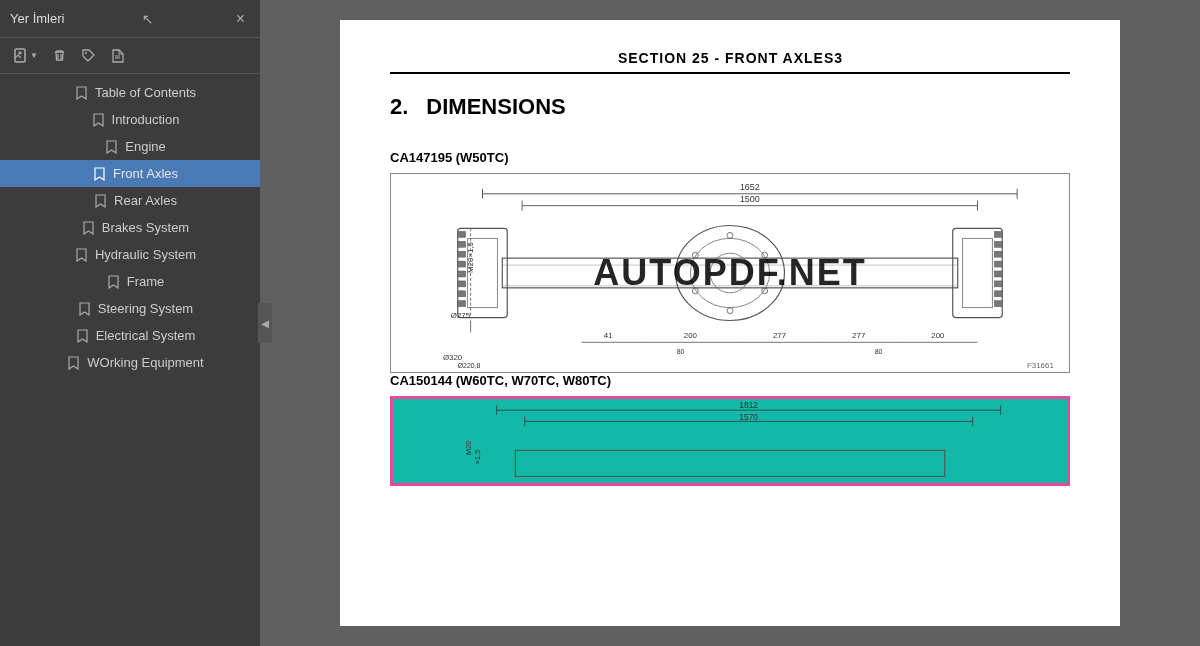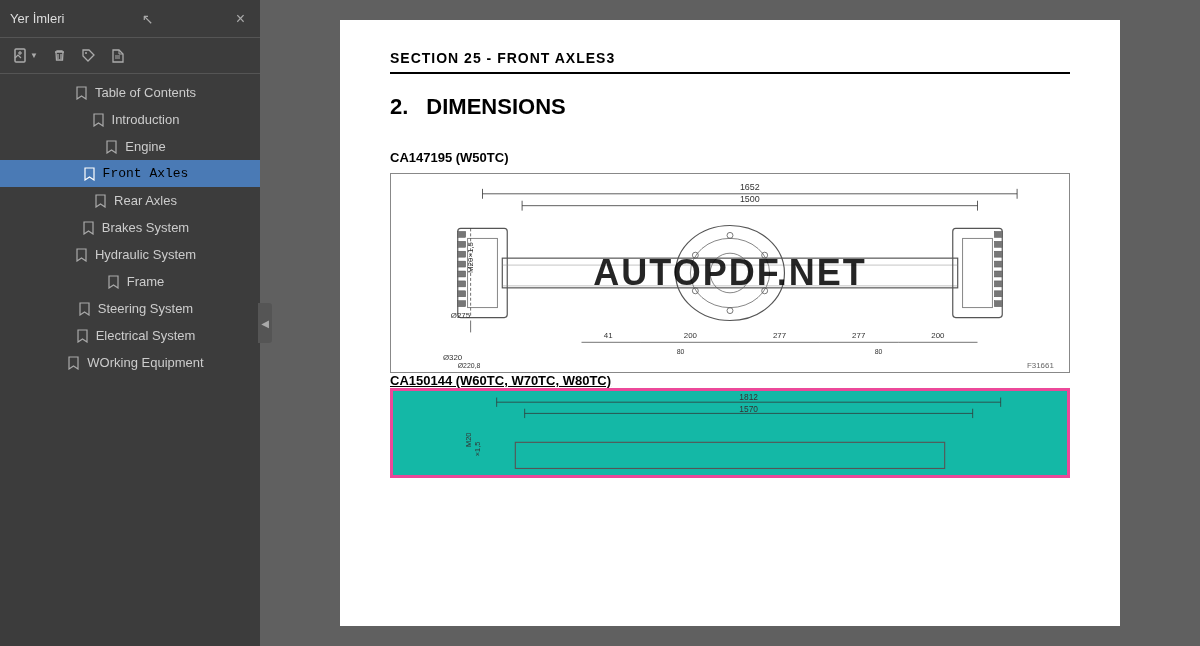--- a/index.html
+++ b/index.html
@@ -82,22 +82,21 @@
       padding: 6px 10px 6px 22px;
       font-size: 13px;
       color: #ccc;
       cursor: pointer;
       gap: 8px;
       justify-content: center;
     }
 
     .nav-item.active {
       background: #4a7ab5;
-      color: #000000;
-      font-family: Liberation Mono, monospace;
+      color: #e5e5e5;
     }
 
     
     .collapse-handle {
       position: absolute;
       right: -12px;
       top: 50%;
       transform: translateY(-50%);
       width: 14px;
       height: 40px;
@@ -125,21 +124,21 @@
       background: white;
       margin: 20px auto;
       width: 780px;
       min-height: 606px;
       padding: 30px 50px;
       position: relative;
     }
 
     .page-header {
       display: flex;
-      justify-content: flex-start;
+      justify-content: center;
       align-items: center;
       border-bottom: 2px solid #000;
       padding-bottom: 6px;
       margin-bottom: 20px;
     }
 
     .section-title {
       font-size: 14px;
       font-weight: bold;
       letter-spacing: 1px;
@@ -189,21 +188,21 @@
       opacity: 0.85;
       pointer-events: none;
       white-space: nowrap;
       z-index: 5;
       letter-spacing: 2px;
     }
 
     .second-model-label {
       font-size: 13px;
       font-weight: bold;
-      text-decoration: underline;
+      margin-bottom: 8px;
     }
 
     .diagram-container-bottom {
       border: 3px solid #ec4899;
       height: 90px;
       overflow: hidden;
       position: relative;
       background: #14b8a6;
     }
   </style>

